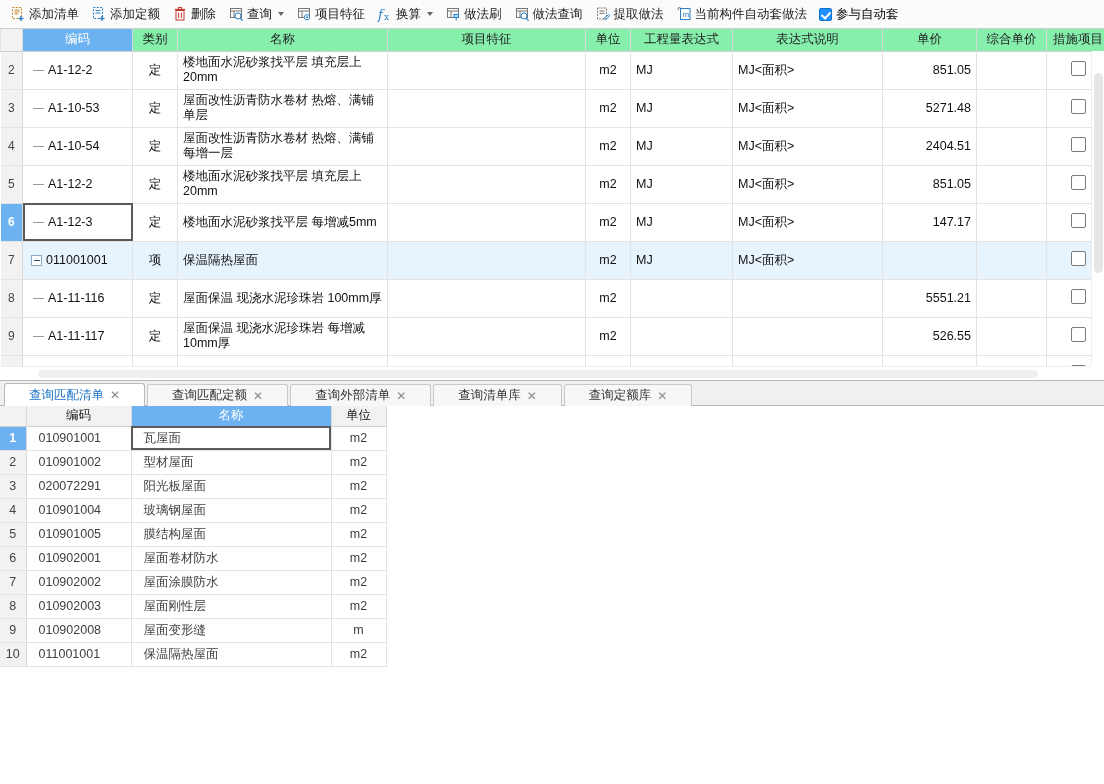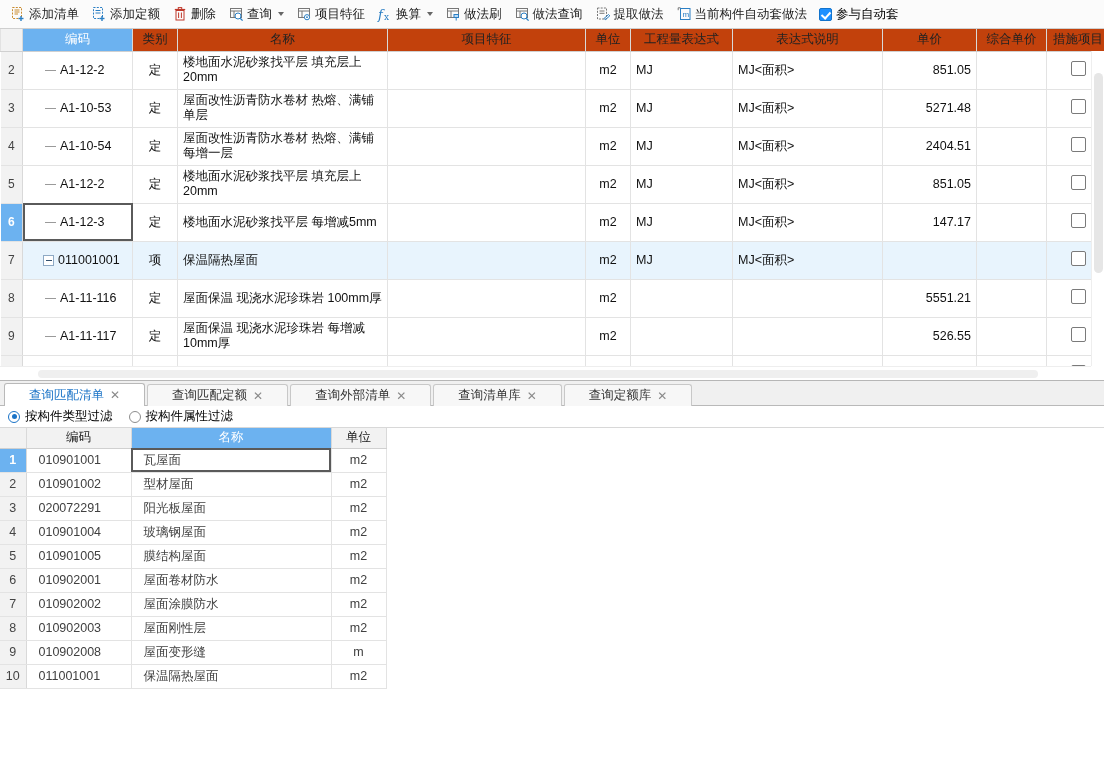--- a/index.html
+++ b/index.html
@@ -44,42 +44,42 @@
   }
   .cbx-blue:after{
     content:"";position:absolute;left:3px;top:1px;width:4px;height:7px;
     border:solid #fff;border-width:0 2px 2px 0;transform:rotate(42deg);
   }
 
   
   .top-pane { flex: 0 0 352px; position: relative; background:#fff; overflow:hidden; border-bottom:1px solid #b6b6b6;}
   .grid { width: 1090px; table-layout: fixed; border-collapse: collapse; }
   .grid th {
-    background: #c2410c;
+    background: #86efac;
     border-right: 1px solid #d9d9d9;
     border-bottom: 1px solid #d0d0d0;
     height: 22px; font-weight: normal; font-size: 12.5px; color:#222;
     padding: 0 2px;
   }
   .grid th.sel-col { background:#6cb2f0; color:#fff; }
   .grid th.rowhdr { background:#f2f2f2; border-left:1px solid #e2e2e2;}
   .grid td {
     border-right: 1px solid #e3e3e3;
     border-bottom: 1px solid #e3e3e3;
     font-size: 12.5px; padding: 2px 5px; vertical-align: middle;
     height: 38px; line-height: 15px; color:#111;
   }
   .grid tr.r-item td { background:#e8f4fd; }
   .grid tr.r-item td.rn { background:#f2f2f2; }
   td.rn {
     background:#f2f2f2; text-align:center; color:#444; font-size:12px;
     border-right:1px solid #d9d9d9; padding:0;
   }
   td.rn.active { background:#6cb2f0; color:#fff; font-weight:bold;}
-  td.tree { padding-left:16px; }
+  td.tree { padding-left:4px; }
   .tree-wrap{display:flex;align-items:center;gap:4px;}
   .dash { width:11px; height:1px; background:#9a9a9a; flex:0 0 11px; margin-left:6px;}
   .minus-box{
     width:11px;height:11px;border:1px solid #8ea9c4;background:#fff;position:relative;flex:0 0 11px;margin-left:4px;
   }
   .minus-box:after{content:"";position:absolute;left:2px;top:4px;width:6px;height:1px;background:#33506e;}
   .code-txt{font-size:12.5px;}
   .c-ctr{text-align:center;}
   .c-right{text-align:right;margin-top:25px;}
   .cellsel { outline: 2px solid #5a5a5a; outline-offset:-2px; position:relative; z-index:2;}
@@ -456,30 +456,20 @@
       <div class="tab">
         <span>查询清单库</span>
         <span class="x">✕</span>
       </div>
       <div class="tab">
         <span>查询定额库</span>
         <span class="x">✕</span>
       </div>
     </div>
 
-  <div class="filter-row" id="filter-row">
-      <div class="radio-item">
-        <span class="rd on"></span>
-        <span>按构件类型过滤</span>
-      </div>
-      <div class="radio-item">
-        <span class="rd"></span>
-        <span>按构件属性过滤</span>
-      </div>
-    </div>
 
   <div class="bottom-pane">
     <table class="grid2">
       <thead>
           <tr id="bot-head">
             <th style="width: 26px;"><span></span></th>
             <th style="width: 105px;"><span>编码</span></th>
             <th class="sel-col" style="width: 200px;"><span>名称</span></th>
             <th style="width: 55px;"><span>单位</span></th>
           </tr>

